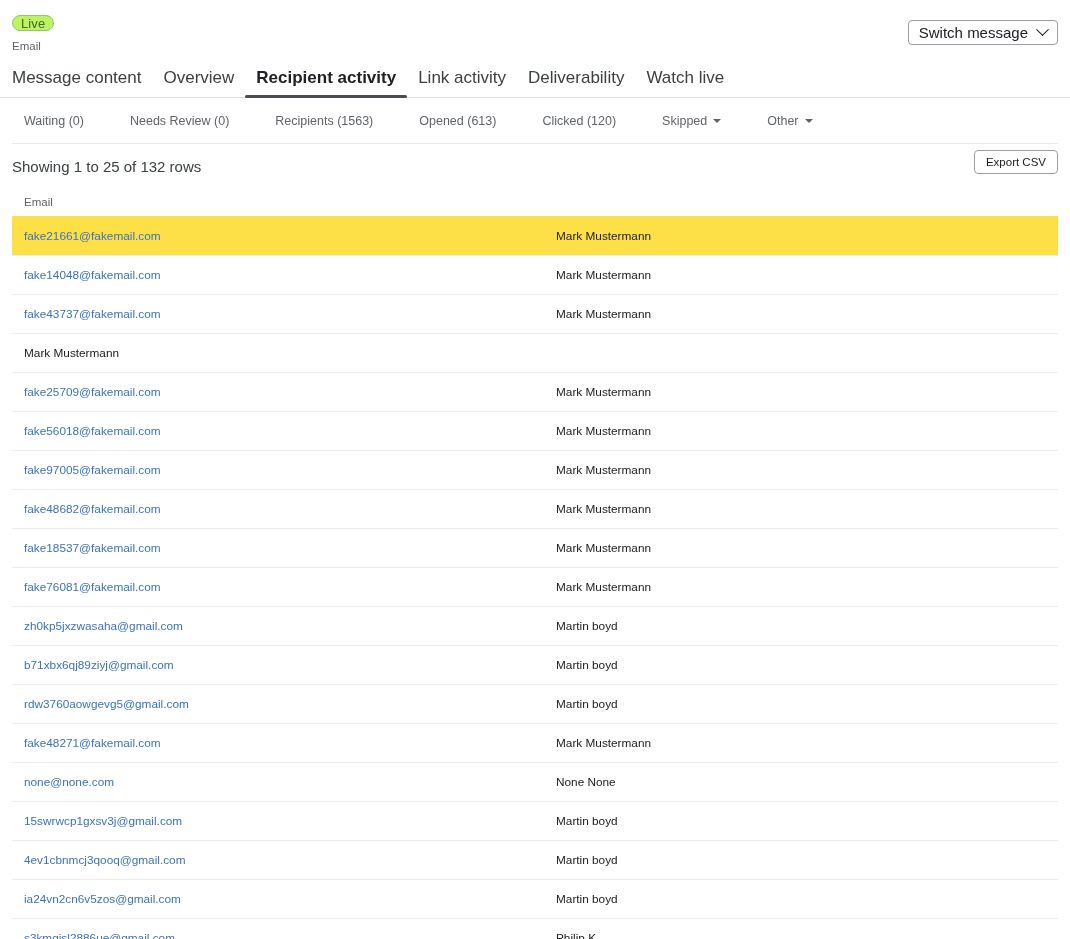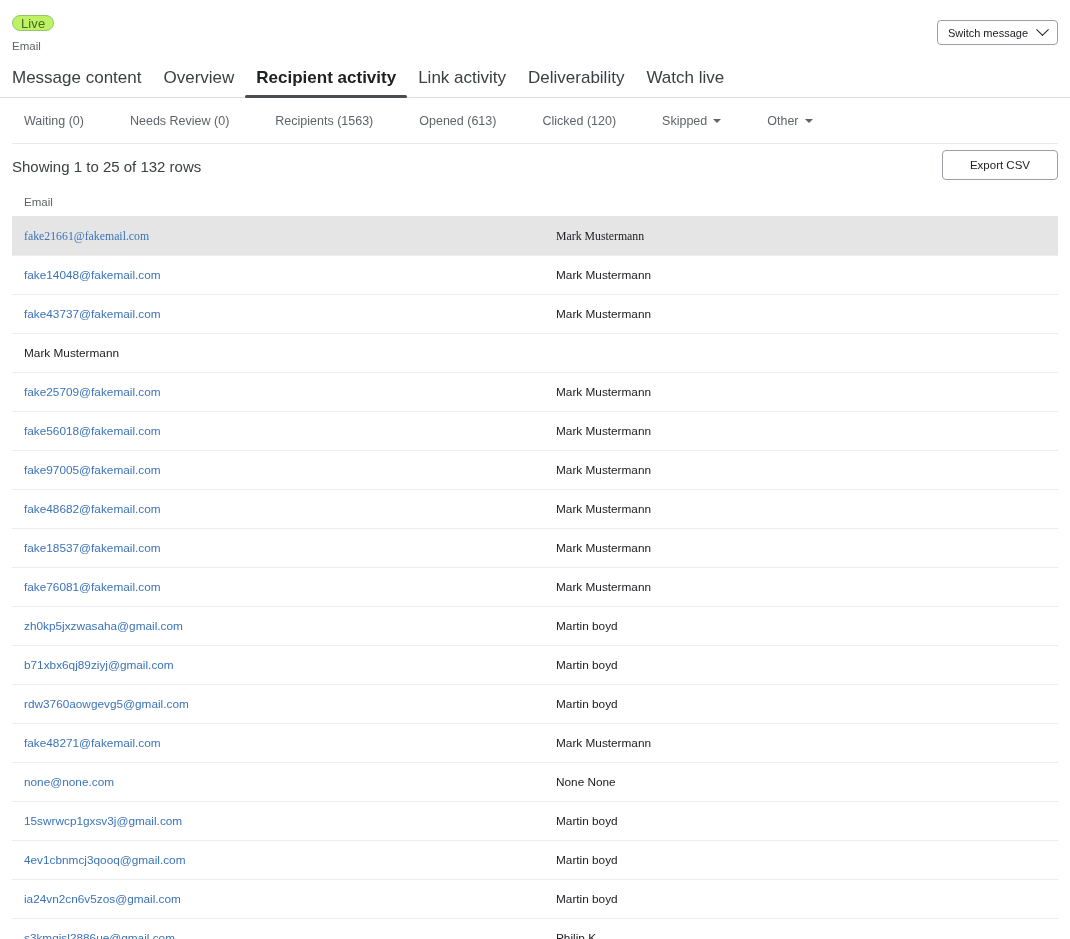--- a/index.html
+++ b/index.html
@@ -59,21 +59,21 @@
     top: 20px;
     right: 12px;
     display: inline-flex;
     align-items: center;
     gap: 10px;
     height: 25px;
     padding: 0 10px;
     background: #ffffff;
     border: 1px solid #9aa0a6;
     border-radius: 4px;
-    font-size: 11px;
+    font-size: 15px;
     color: #202124;
     cursor: pointer;
     white-space: nowrap;
   }
   .switch-btn .chev {
     display: inline-block;
     width: 9px; height: 9px;
     border-right: 1.6px solid #202124;
     border-bottom: 1.6px solid #202124;
     transform: rotate(45deg) translate(-2px,-2px);
@@ -147,22 +147,22 @@
   }
   .showing {
     font-size: 15px;
     color: #3c4043;
     white-space: nowrap;
   }
   .export-btn {
     position: absolute;
     right: 12px;
     top: 6px;
-    height: 30px;
-    padding: 0 27px;
+    height: 24px;
+    padding: 0 11px;
     background: #ffffff;
     border: 1px solid #9aa0a6;
     border-radius: 4px;
     font-size: 11.5px;
     color: #202124;
     cursor: pointer;
     display: inline-flex;
     align-items: center;
     white-space: nowrap;
   }
@@ -181,21 +181,21 @@
   }
   .col-email { width: 532px; flex: 0 0 532px; }
   .col-name  { flex: 1 1 auto; }
 
   .row {
     display: flex;
     align-items: center;
     height: 39px;
     border-top: 1px solid #ededed;
   }
-  .row.highlight { background: #e5e5e5; border-top-color: transparent; font-family: Liberation Serif, serif; }
+  .row.highlight { background: #fde047; border-top-color: transparent; }
   .td {
     font-size: 11.8px;
     padding-left: 12px;
     overflow: hidden;
     white-space: nowrap;
   }
   .td.email a {
     color: #3b73b9;
     text-decoration: none;
     cursor: pointer;

